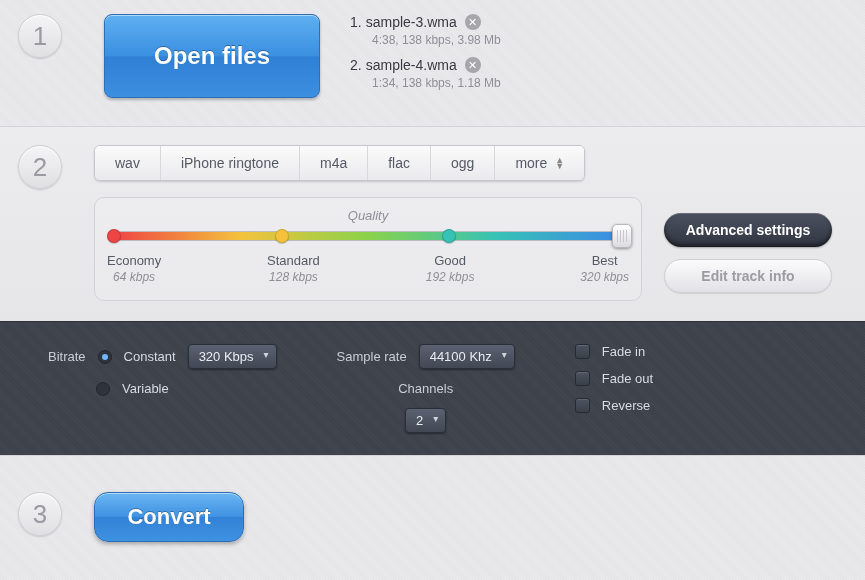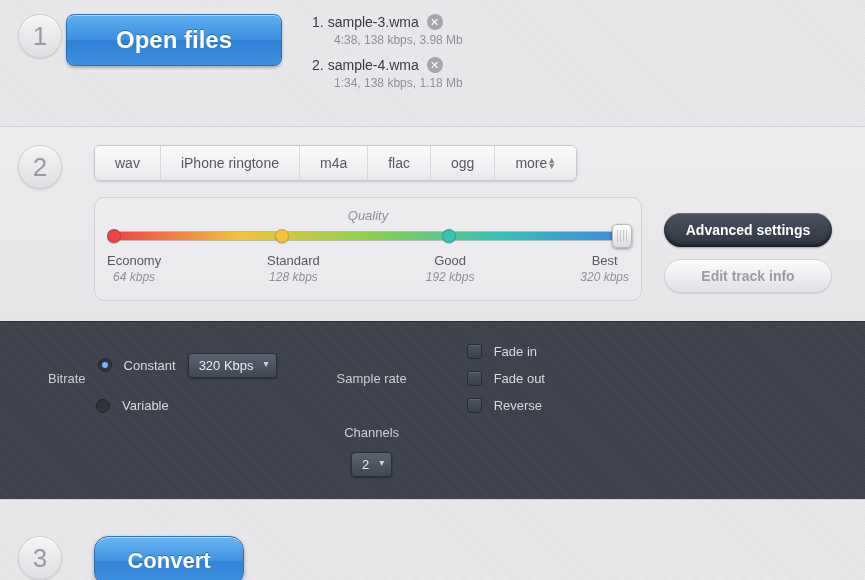--- a/index.html
+++ b/index.html
@@ -22,22 +22,22 @@
   box-shadow: inset 0 1px 1px #fff, 0 1px 2px rgba(0,0,0,.15);
   display: flex; align-items: center; justify-content: center;
   color: #9a9aa0;
   font-size: 26px;
   font-weight: 300;
 }
 
 .step1 { padding: 14px 0 26px 0; display: flex; }
 .step1 .step-num { top: 14px; }
 .open-btn {
-  margin-left: 66px;
-  width: 216px; height: 52px;
+  margin-left: 104px;
+  width: 216px; height: 84px;
   background: linear-gradient(#5fb0f2,#3a8fe0 50%,#2f80d6 51%,#3d8fe0);
   border-radius: 8px;
   border: 1px solid #2d6fb7;
   color: #fff; font-size: 24px; font-weight: bold;
   text-shadow: 0 -1px 0 rgba(0,0,0,.3);
   box-shadow: 0 1px 0 rgba(255,255,255,.5) inset, 0 2px 3px rgba(0,0,0,.25);
   cursor: pointer;
 }
 .file-list { margin-left: 30px; padding-top: 0; }
 .file-row { margin-bottom: 10px; }
@@ -77,21 +77,21 @@
   border-right: 1px solid #d8d8dc;
   cursor: pointer;
   background: linear-gradient(#fbfbfb,#eaeaed);
 }
 .format-tab.active {
   background: linear-gradient(#8a8a90,#6f6f77);
   color: #fff;
   text-shadow: 0 -1px 0 rgba(0,0,0,.3);
 }
 .format-tab.more {
-  display: flex; align-items: center; gap: 0;
+  display: flex; align-items: center; gap: 8px;
   border-right: none;
 }
 .more-arrows { font-size: 9px; color:#888; display:flex; flex-direction:column; line-height:6px;}
 
 
 .quality-wrap { display: flex; margin: 16px 0 0 94px; }
 .quality-panel {
   width: 548px;
   border: 1px solid #d2d2d7;
   border-radius: 10px;
@@ -156,21 +156,21 @@
   background-image: repeating-linear-gradient(45deg,#3b404a 0,#3b404a 1px,#41464f 1px,#41464f 2px);
   border-top: 1px solid #2c3038;
   padding: 22px 30px 22px 48px;
   display: flex;
   color: #d7dae0;
   font-size: 13px;
   gap: 60px;
 }
 .adv-col { display:flex; flex-direction:column; gap:12px;}
 .adv-row { display:flex; align-items:center; gap:12px; }
-.adv-label { color:#c9cdd4; width: auto; margin-top: 27px; }
+.adv-label { color:#c9cdd4; width: auto; }
 .radio {
   width:14px; height:14px; border-radius:50%;
   border:1px solid #23262d; background:#2f333c;
   display:inline-flex; align-items:center; justify-content:center;
   cursor: pointer;
 }
 .radio.checked::after{ content:""; width:6px; height:6px; border-radius:50%; background:#6fb5ff;}
 .select {
   background: linear-gradient(#5a6170,#424753);
   border: 1px solid #2a2e37;
@@ -282,20 +282,21 @@
         <span class="select">320 Kbps</span>
       </div>
       <div class="adv-row" style="margin-left:48px;">
         <span class="radio"></span>
         <span>Variable</span>
       </div>
     </div>
     <div class="adv-col">
       <div class="adv-row">
         <span class="adv-label">Sample rate</span>
+        <span class="select">44100 Khz</span>
       </div>
       <div class="adv-row" style="justify-content:flex-end;flex-direction:column;">
         <span class="adv-label">Channels</span>
         <span class="select">2</span>
       </div>
     </div>
     <div class="adv-col">
       <div class="adv-row">
           <span class="checkbox"></span>
           <span>Fade in</span>

